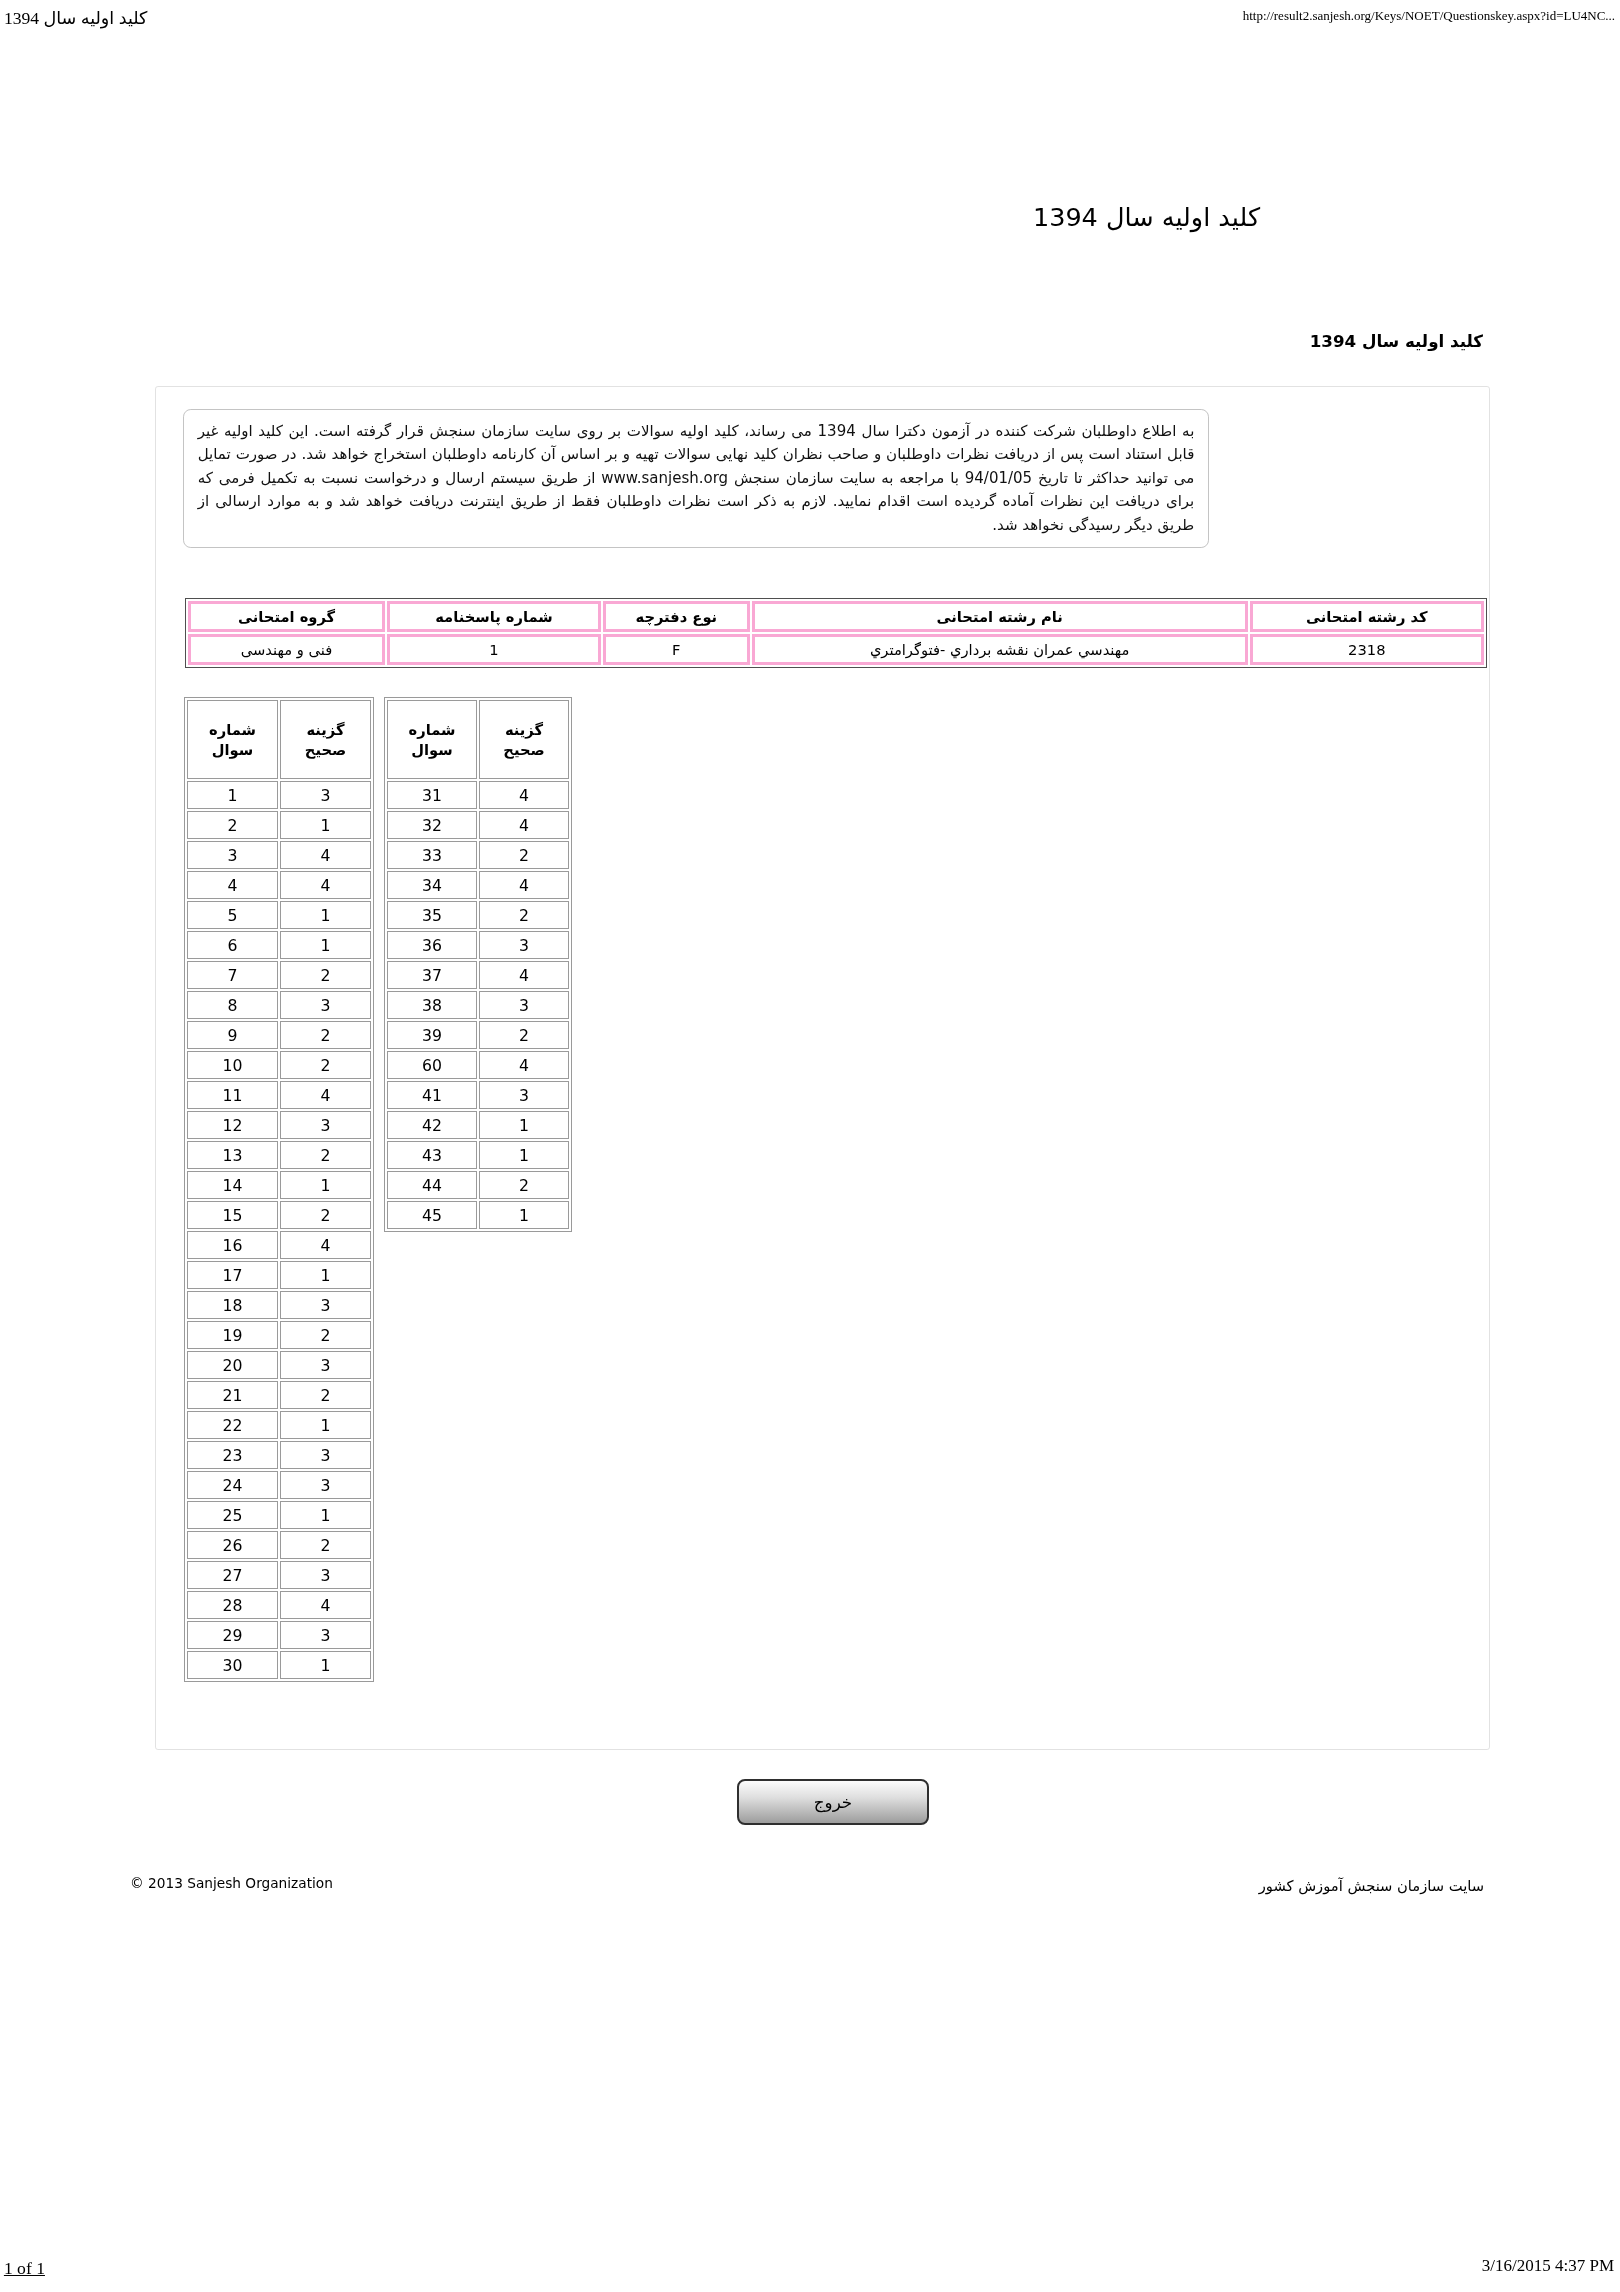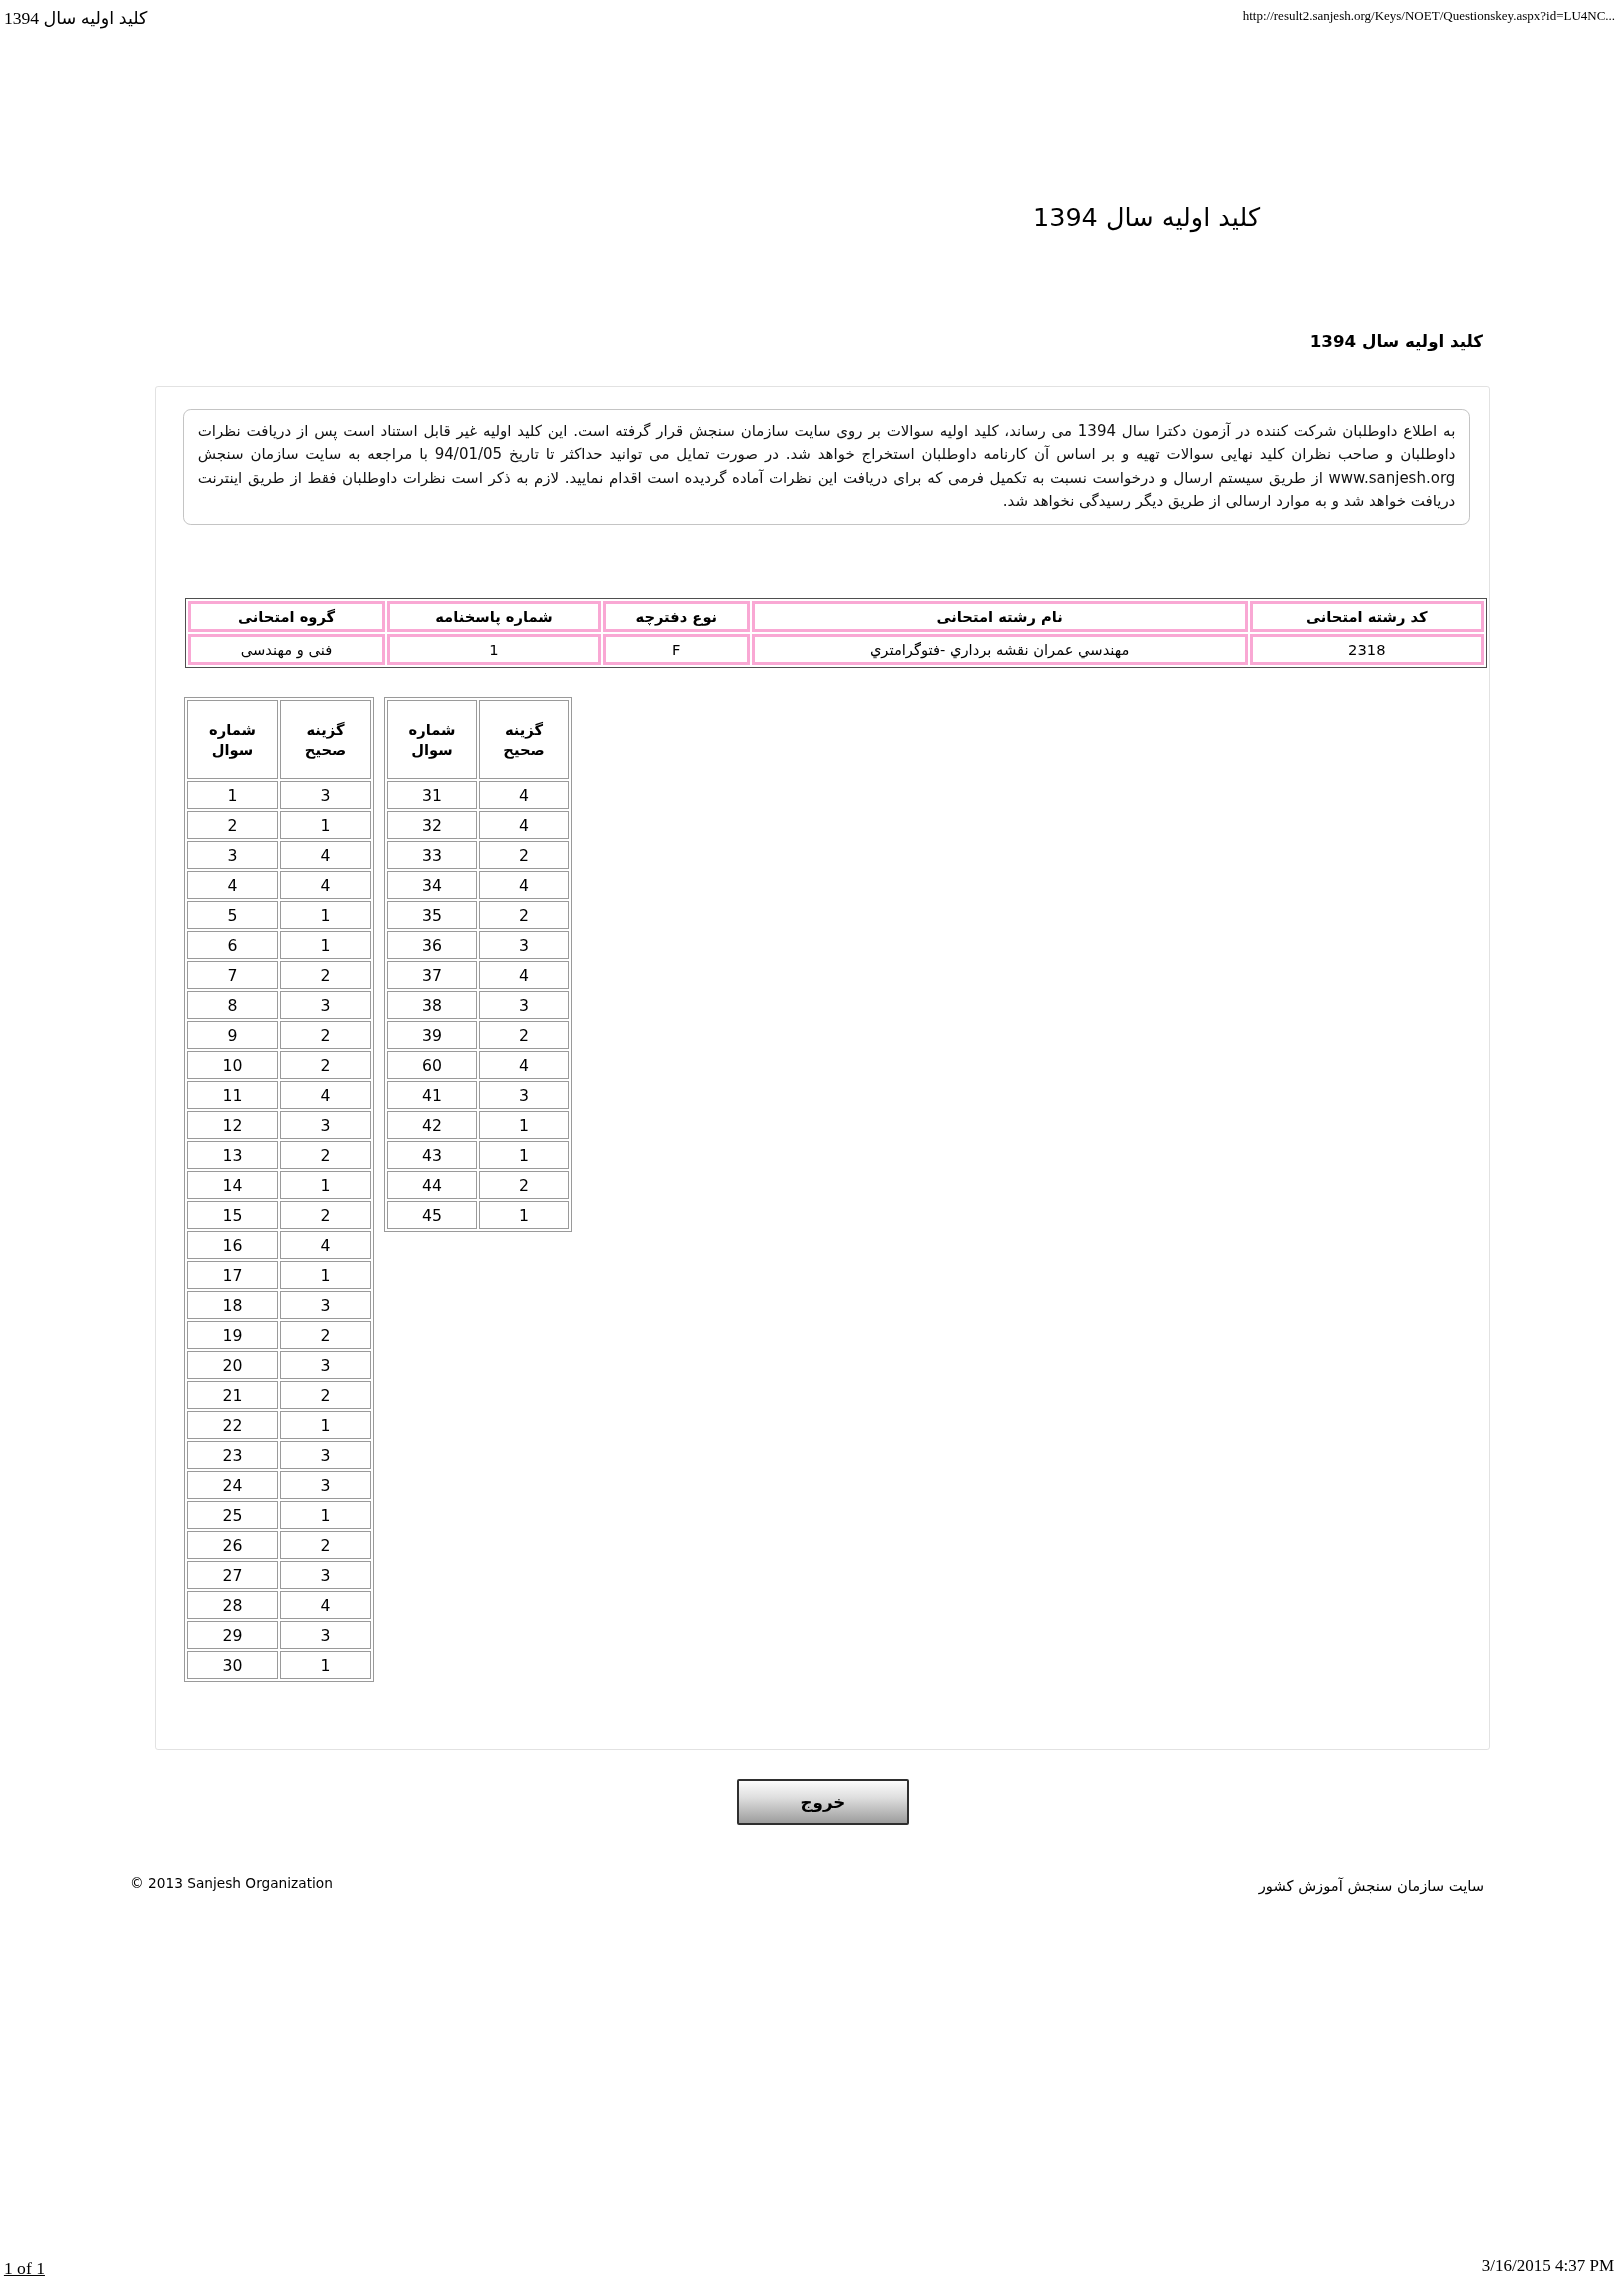--- a/index.html
+++ b/index.html
@@ -25,21 +25,21 @@
     right: 137px; top: 331px;
     font-size: 16.7px; font-weight: bold; white-space: nowrap;
   }
 
   #outer-box {
     left: 155px; top: 386px; width: 1335px; height: 1364px;
     border: 1px solid #e2e2e2; border-radius: 2.9px; background: #fff;
   }
 
   #notice-box {
-    left: 183px; top: 409px; width: 1287px;
+    left: 183px; top: 409px; width: 1026px;
     padding: 9.8px 13.7px;
     border: 1px solid #c4c4c4; border-radius: 7.8px;
     text-align: justify; font-size: 15px; line-height: 23.5px;
     color: #111; background: #fff;
   }
 
   #info-table {
     left: 185px; top: 598px; width: 1302px;
     border-collapse: separate; border-spacing: 2px;
     border: 1px solid #4f4f4f; table-layout: fixed;
@@ -59,25 +59,25 @@
   .anskey th {
     border: 1px solid #9a9a9a; font-weight: bold;
     height: 45px; font-size: 14.7px; padding: 19px;
     direction: rtl; white-space: pre-line; line-height: 19.6px;
   }
   .anskey td { border: 1px solid #9a9a9a; height: 28px; padding: 0 2px; }
   #answer-table-1 { left: 184px; top: 697px; width: 190px; }
   #answer-table-2 { left: 384px; top: 697px; width: 188px; }
 
   #exit-button {
-    left: 737px; top: 1779px; width: 172px; height: 46px;
+    left: 737px; top: 1779px; width: 192px; height: 46px;
     background: linear-gradient(180deg, #fcfcfc 0%, #dedede 40%, #9d9d9d 100%);
-    border: 2px solid #2f2f2f; border-radius: 2px;
+    border: 2px solid #2f2f2f; border-radius: 8px;
     font-family: "DejaVu Sans", sans-serif;
-    font-weight: bold; font-size: 16.7px; color: #000;
+    font-weight: normal; font-size: 16.7px; color: #000;
     cursor: pointer;
   }
 
   #footer-copyright { left: 130px; top: 1875px; font-size: 13.7px; }
   #footer-site      { right: 136px; top: 1877px; font-size: 14.7px; white-space: nowrap; }
 
   #print-footer-page     { left: 3.9px;  top: 2258px; font-size: 17.6px; text-decoration: underline; }
   #print-footer-datetime { right: 5.9px; top: 2256px; font-size: 17px; }
 </style>
 </head>

